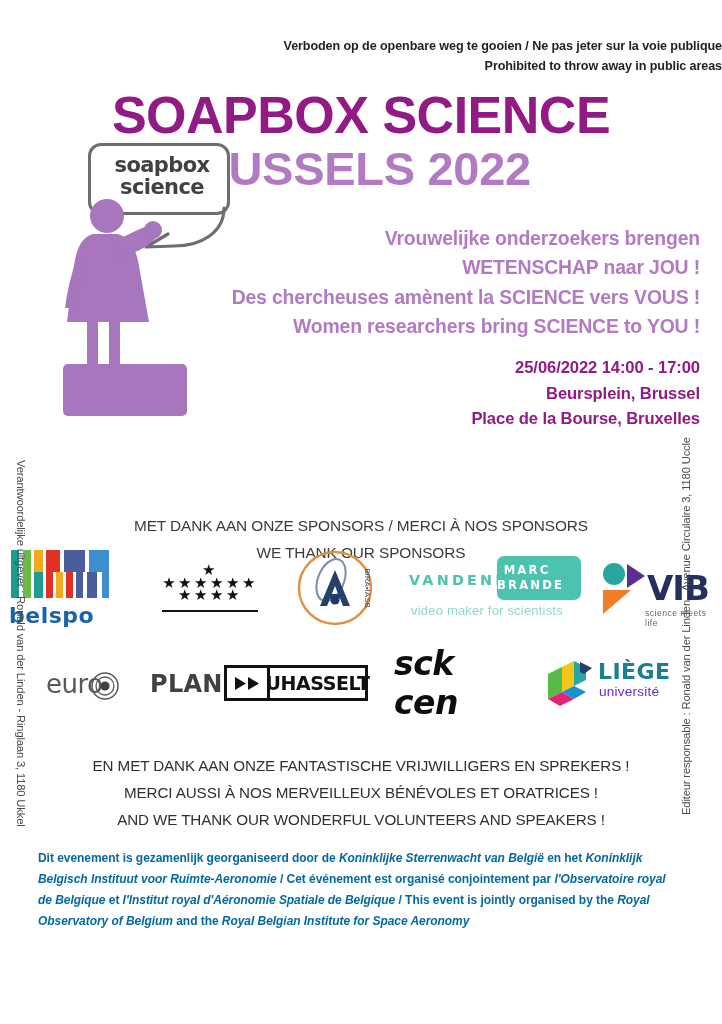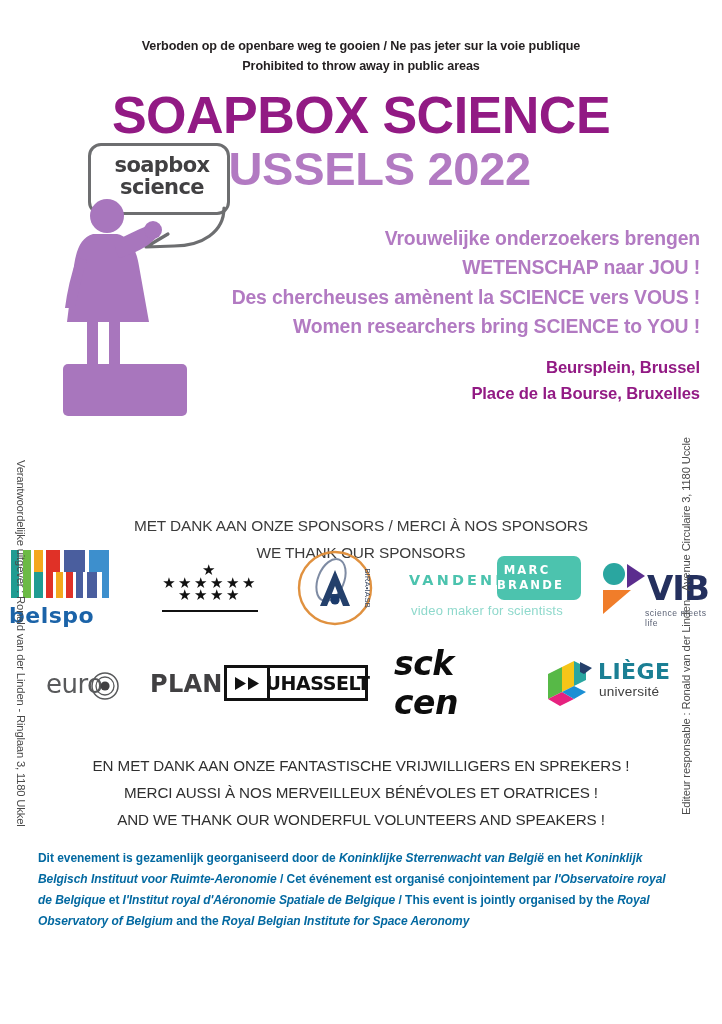--- a/index.html
+++ b/index.html
@@ -15,21 +15,21 @@
     font-family: "Liberation Sans", sans-serif;
     color: #231f20;
   }
 
   
   .disclaimer {
     position: absolute;
     top: 36px;
     left: 0;
     width: 722px;
-    text-align: center;
+    text-align: right;
     font-size: 12.6px;
     font-weight: bold;
     line-height: 1.62;
     letter-spacing: -0.1px;
     color: #231f20;
   }
 
   
   .title-main {
     position: absolute;
@@ -271,21 +271,21 @@
 
   
   .liege { width: 130px; height: 56px; position: relative; }
   .lg-txt {
     position: absolute; top: 4px; left: 52px;
     font-size: 22px; font-weight: bold; letter-spacing: 0.4px; color: #1b7f94;
     font-family: "DejaVu Sans", sans-serif;
   }
   .lg-sub {
     position: absolute; top: 29px; left: 53px;
-    font-size: 13.6px; color: #404040; letter-spacing: 0.2px;
+    font-size: 13.6px; color: #6d28d9; letter-spacing: 0.2px;
   }
 
   
   .volunteers {
     position: absolute;
     top: 752px;
     left: 0;
     width: 722px;
     text-align: center;
     font-size: 15.2px;
@@ -369,20 +369,21 @@
 </svg>
 
 <div class="tagline">
   <div>Vrouwelijke onderzoekers brengen</div>
   <div>WETENSCHAP naar JOU !</div>
   <div>Des chercheuses amènent la SCIENCE vers VOUS !</div>
   <div>Women researchers bring SCIENCE to YOU !</div>
 </div>
 
 <div class="event">
+  <div>25/06/2022   14:00 - 17:00</div>
   <div>Beursplein, Brussel</div>
   <div>Place de la Bourse, Bruxelles</div>
 </div>
 
 <div class="sponsor-head">
   <div>MET DANK AAN ONZE SPONSORS / MERCI À NOS SPONSORS</div>
   <div>WE THANK OUR SPONSORS</div>
 </div>
 
 <div class="logo-row row1">

